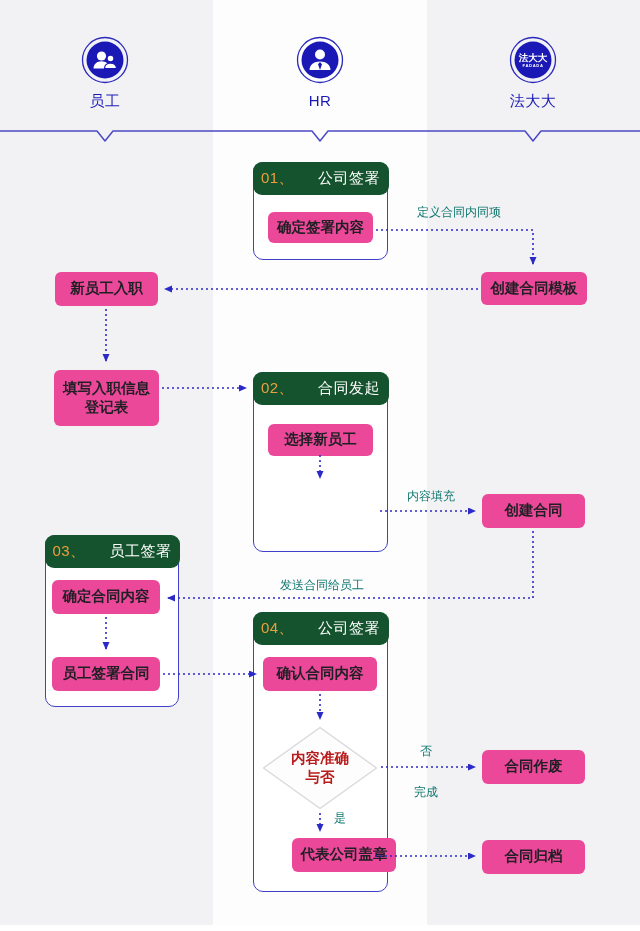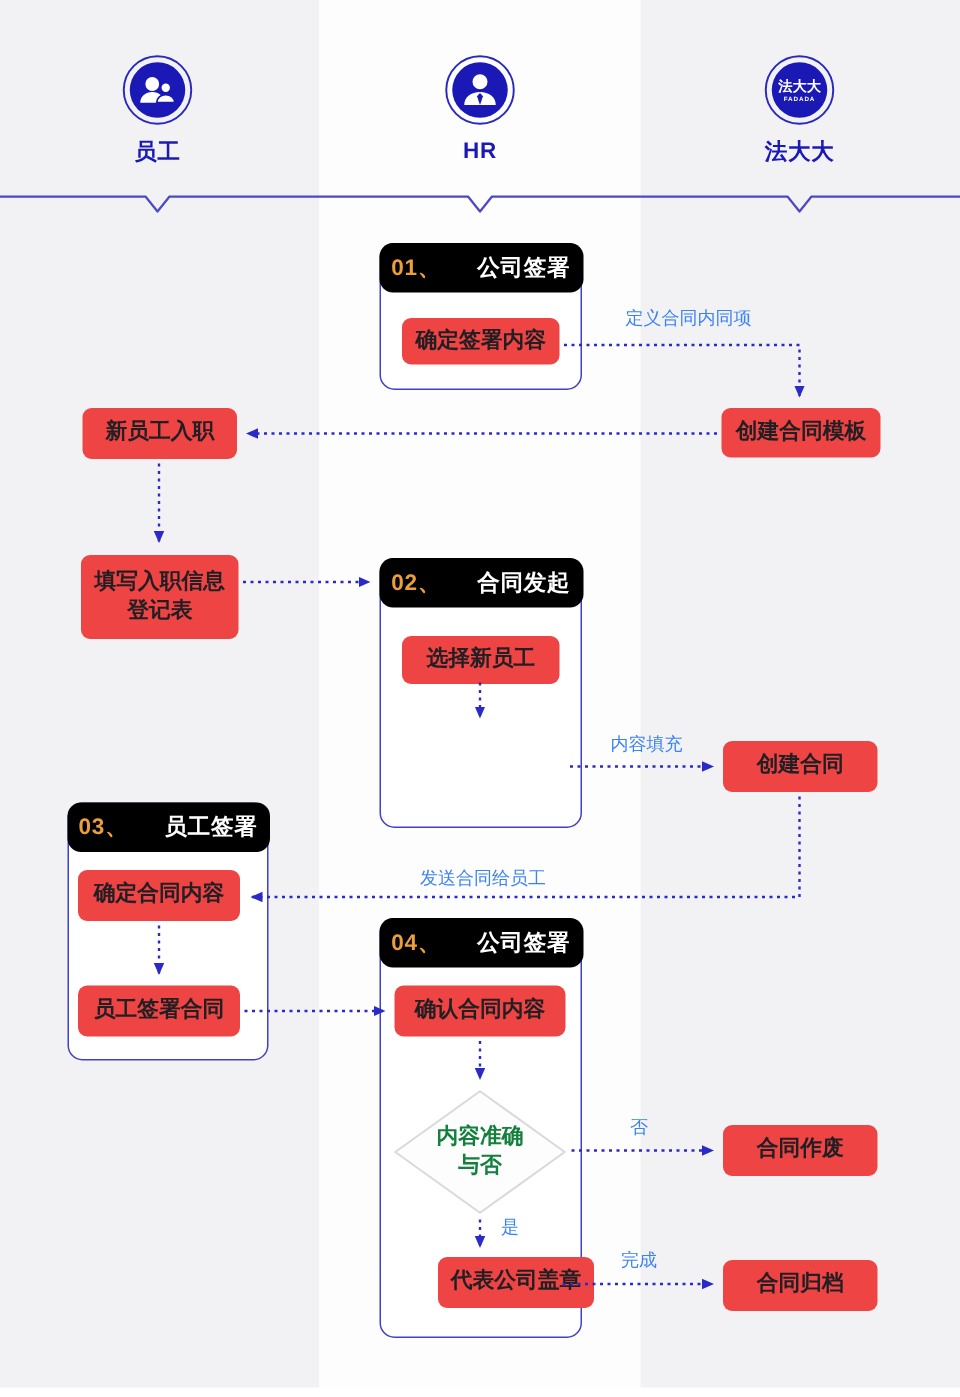--- a/index.html
+++ b/index.html
@@ -3,38 +3,38 @@
 <meta charset="utf-8">
 <style>
   html,body{margin:0;padding:0;background:#ffffff;}
   #page{
     position:relative;width:640px;height:931px;overflow:hidden;background:#ffffff;
     font-family:"Liberation Sans","DejaVu Sans",sans-serif;
   }
   .lane-bg{position:absolute;top:0;height:925px;background:#F2F2F4;}
   .lane-bg.mid{background:#FDFDFE;}
   .lane-head{position:absolute;top:36px;width:120px;display:flex;flex-direction:column;align-items:center;}
-  .lane-label{margin-top:8px;color:#1A19B6;font-weight:700;font-size:15px;letter-spacing:.5px;text-align:center;}
+  .lane-label{margin-top:8px;color:#1A19B6;font-weight:400;font-size:15px;letter-spacing:.5px;text-align:center;}
   .overlay{position:absolute;left:0;top:0;pointer-events:none;}
 
   .node{
-    position:absolute;background:#ef4444;border-radius:6px;
+    position:absolute;background:#ec4899;border-radius:6px;
     display:flex;flex-direction:column;align-items:center;justify-content:center;
     font-weight:700;color:#1F1F24;font-size:14.5px;text-align:center;line-height:1.32;
   }
   .card{position:absolute;background:#FFFFFF;border:1.5px solid #4140C8;border-radius:10px;}
   .card-header{
-    position:absolute;left:-1.5px;right:-1.5px;top:-1.5px;height:33px;background:#000000;
+    position:absolute;left:-1.5px;right:-1.5px;top:-1.5px;height:33px;background:#14532d;
     border-radius:9px;color:#FFFFFF;display:flex;align-items:center;justify-content:center;
-    font-weight:700;font-size:15px;letter-spacing:.5px;gap:19px;
+    font-weight:400;font-size:15px;letter-spacing:.5px;gap:19px;
   }
   .card-header .num{color:#ED9E3C;margin-right:5px;}
-  .edge-label{position:absolute;font-size:12px;color:#3b82f6;white-space:nowrap;}
+  .edge-label{position:absolute;font-size:12px;color:#0f766e;white-space:nowrap;}
   .diamond-wrap{position:absolute;display:flex;align-items:center;justify-content:center;}
-  .diamond-text{position:absolute;font-weight:700;color:#15803d;font-size:14.5px;line-height:1.3;text-align:center;}
+  .diamond-text{position:absolute;font-weight:700;color:#b91c1c;font-size:14.5px;line-height:1.3;text-align:center;}
 </style>
 </head>
 <body>
 
 <div id="page">
 
   <div class="lane-bg" style="left:0;width:213px;"></div>
   <div class="lane-bg mid" style="left:213px;width:214px;"></div>
   <div class="lane-bg" style="left:427px;width:213px;"></div>
 
@@ -172,15 +172,15 @@
       <path d="M320 813 V831" marker-end="url(#ah)"></path>
       <path d="M375 856 H475" marker-end="url(#ah)"></path>
     </g>
   </svg>
 
   <div class="edge-label" style="left:411px;top:204px;width:96px;text-align:center;">定义合同内同项</div>
   <div class="edge-label" style="left:405px;top:488px;width:52px;text-align:center;">内容填充</div>
   <div class="edge-label" style="left:279px;top:577px;width:86px;text-align:center;">发送合同给员工</div>
   <div class="edge-label" style="left:420px;top:743px;">否</div>
   <div class="edge-label" style="left:334px;top:810px;">是</div>
-  <div class="edge-label" style="left:414px;top:832px;">完成</div>
+  <div class="edge-label" style="left:414px;top:784px;">完成</div>
 
 </div>
 
 </body></html>

